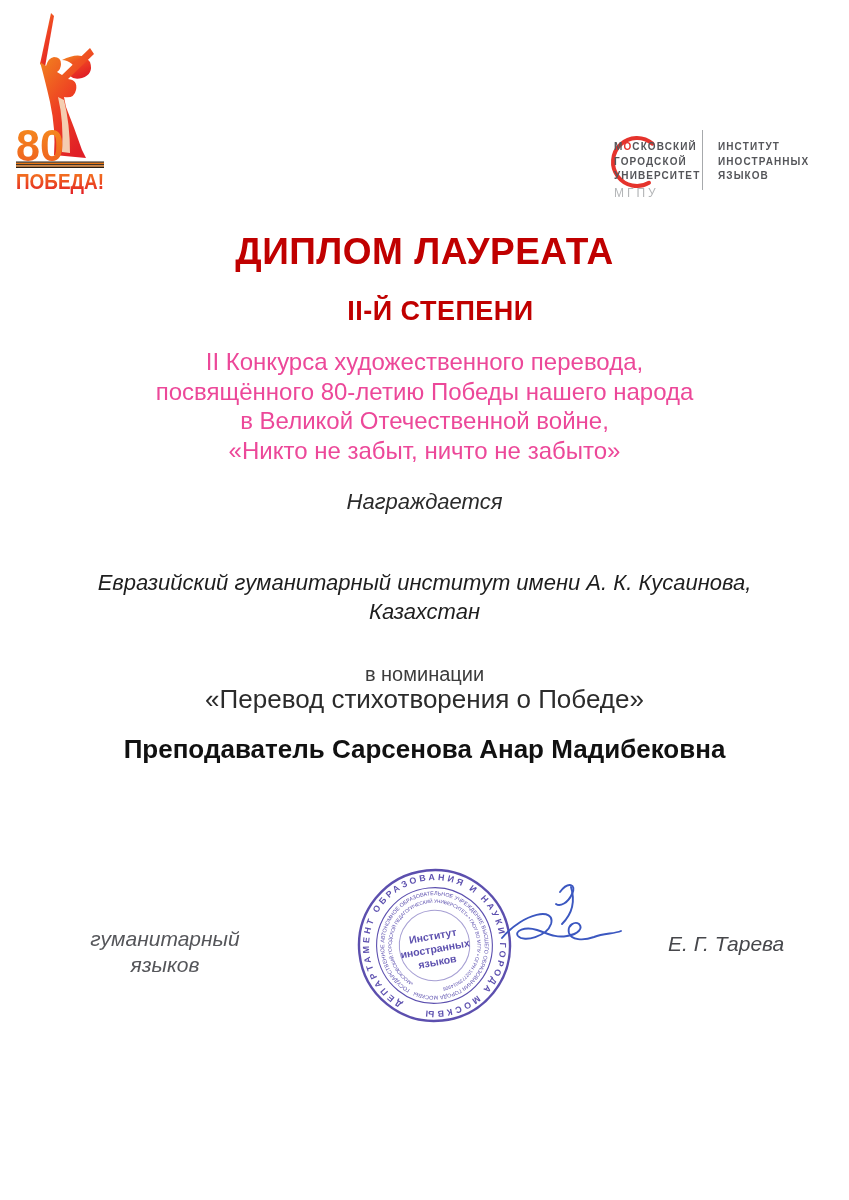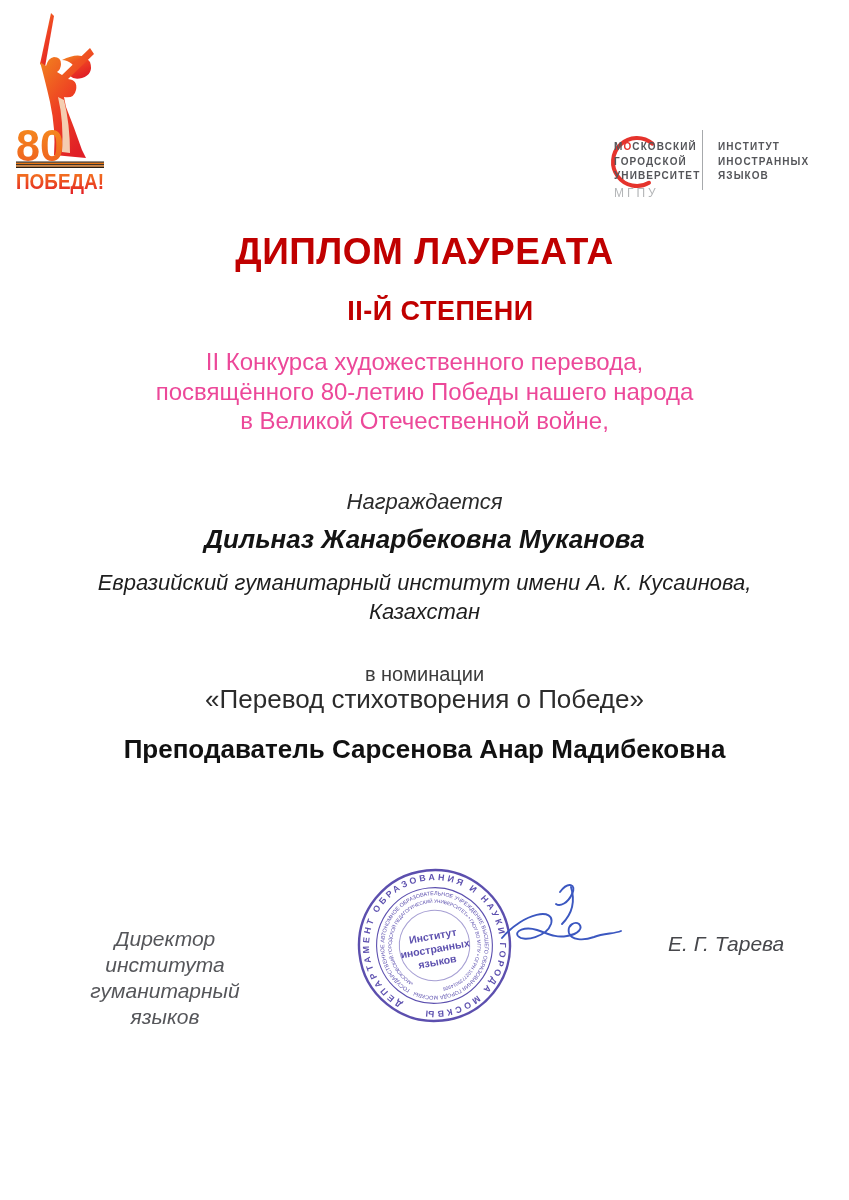--- a/index.html
+++ b/index.html
@@ -137,35 +137,34 @@
     </div>
   </div>
 
   <div class="abs centered diploma-title">ДИПЛОМ ЛАУРЕАТА</div>
   <div class="abs centered diploma-degree">II-Й СТЕПЕНИ</div>
 
   <div class="abs centered contest">
     <div>II Конкурса художественного перевода,</div>
     <div>посвящённого 80-летию Победы нашего народа</div>
     <div>в Великой Отечественной войне,</div>
+    <div>«Никто не забыт, ничто не забыто»</div>
   </div>
 
   <div class="abs centered award-label">Награждается</div>
-  <div class="abs centered recipient">Дильназ Жанарбековна Муканова</div>
   <div class="abs centered institution">
     <div>Евразийский гуманитарный институт имени А. К. Кусаинова,</div>
     <div>Казахстан</div>
   </div>
 
   <div class="abs centered nomination-label">в номинации</div>
   <div class="abs centered nomination-title">«Перевод стихотворения о Победе»</div>
   <div class="abs centered teacher-line">Преподаватель Сарсенова Анар Мадибековна</div>
 
   <div class="abs director">
-    <div>Директор института</div>
     <div>гуманитарный языков</div>
   </div>
 
   <div class="abs stamp">
     <svg viewBox="0 0 156 156">
       <defs>
         <path id="stampOuterPath" d="M40.7 131.3 A65 65 0 1 1 115.3 24.7 A65 65 0 1 1 40.7 131.3" fill="none"></path>
         <path id="stampMiddlePath" d="M49.3 119 A50 50 0 1 1 106.7 37 A50 50 0 1 1 49.3 119" fill="none"></path>
         <path id="stampInnerPath" d="M53.6 112.8 A42.5 42.5 0 1 1 102.4 43.2 A42.5 42.5 0 1 1 53.6 112.8" fill="none"></path>
       </defs>

